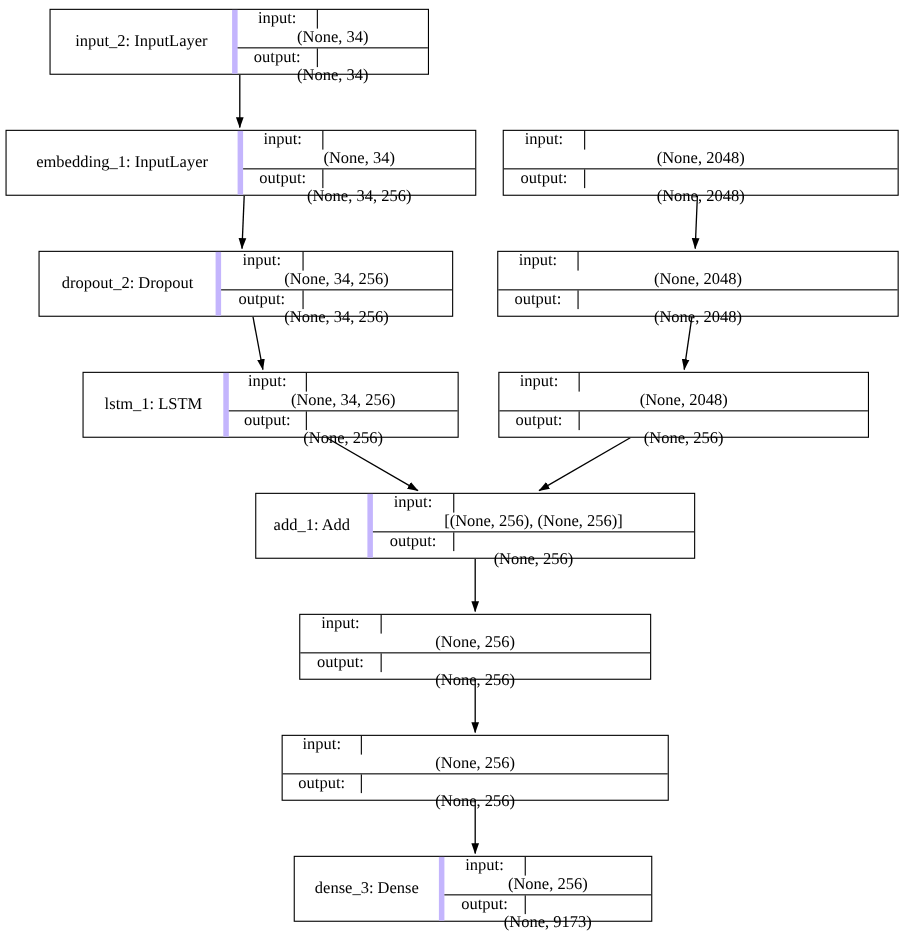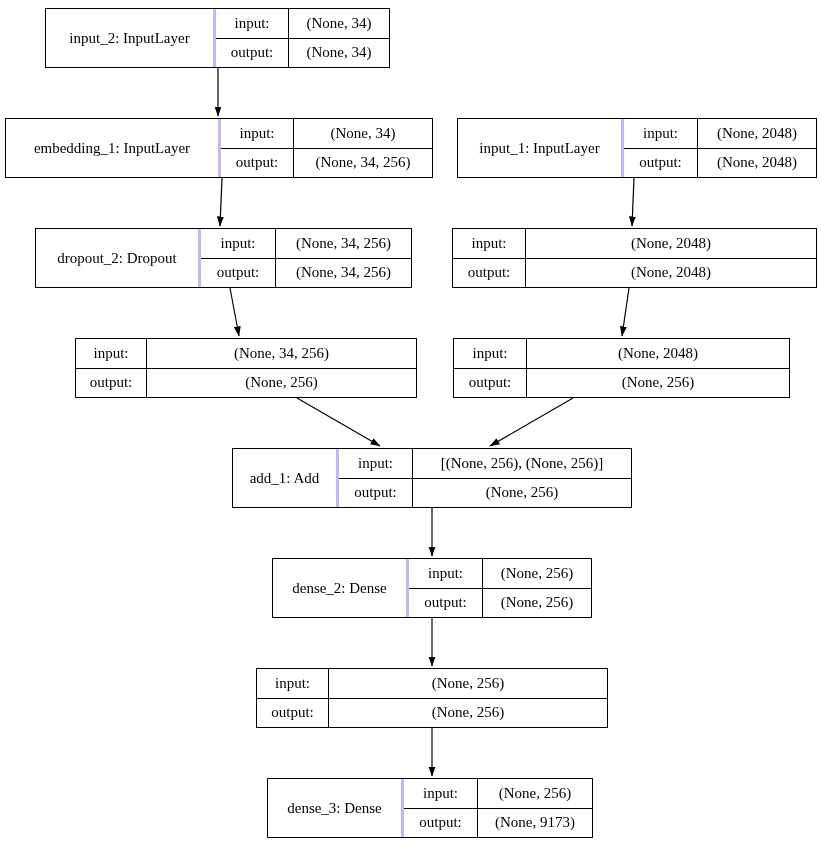--- a/index.html
+++ b/index.html
@@ -30,31 +30,32 @@
     flex-direction: row;
     height: 60px;
     border: 1px solid #000000;
     background: #ffffff;
     box-sizing: border-box;
   }
   .node .name-cell {
     display: flex;
     align-items: center;
     justify-content: center;
-    border-right: 3px solid #c4b5fd;
+    border-right: 5px solid #c4b5fd;
     box-sizing: border-box;
     white-space: nowrap;
   }
   .node .io-col {
     display: flex;
     flex-direction: column;
     flex: 1;
   }
   .node .io-row {
     display: flex;
+    flex-direction: column;
     flex: 1;
     box-sizing: border-box;
   }
   .node .io-row.row-input {
     border-bottom: 1px solid #000000;
   }
   .node .label-cell {
     display: flex;
     align-items: center;
     justify-content: center;
@@ -133,34 +134,34 @@
         <div class="value-cell">(None, 34, 256)</div>
       </div>
       <div class="io-row">
         <div class="label-cell" style="width:75px;">output:</div>
         <div class="value-cell">(None, 34, 256)</div>
       </div>
     </div>
   </div>
 
   <div class="node" style="left:75px; top:338px; width:342px;">
+    <div class="name-cell" style="width:132px;">lstm_1: LSTM</div>
     <div class="io-col">
       <div class="io-row row-input">
         <div class="label-cell" style="width:71px;">input:</div>
         <div class="value-cell">(None, 34, 256)</div>
       </div>
       <div class="io-row">
         <div class="label-cell" style="width:71px;">output:</div>
         <div class="value-cell">(None, 256)</div>
       </div>
     </div>
   </div>
 
   <div class="node" style="left:457px; top:118px; width:360px;">
-    <div class="name-cell" style="width:166px;">input_1: InputLayer</div>
     <div class="io-col">
       <div class="io-row row-input">
         <div class="label-cell" style="width:74px;">input:</div>
         <div class="value-cell">(None, 2048)</div>
       </div>
       <div class="io-row">
         <div class="label-cell" style="width:74px;">output:</div>
         <div class="value-cell">(None, 2048)</div>
       </div>
     </div>
@@ -200,21 +201,20 @@
         <div class="value-cell">[(None, 256), (None, 256)]</div>
       </div>
       <div class="io-row">
         <div class="label-cell" style="width:74px;">output:</div>
         <div class="value-cell">(None, 256)</div>
       </div>
     </div>
   </div>
 
   <div class="node" style="left:272px; top:558px; width:320px;">
-    <div class="name-cell" style="width:136px;">dense_2: Dense</div>
     <div class="io-col">
       <div class="io-row row-input">
         <div class="label-cell" style="width:74px;">input:</div>
         <div class="value-cell">(None, 256)</div>
       </div>
       <div class="io-row">
         <div class="label-cell" style="width:74px;">output:</div>
         <div class="value-cell">(None, 256)</div>
       </div>
     </div>

